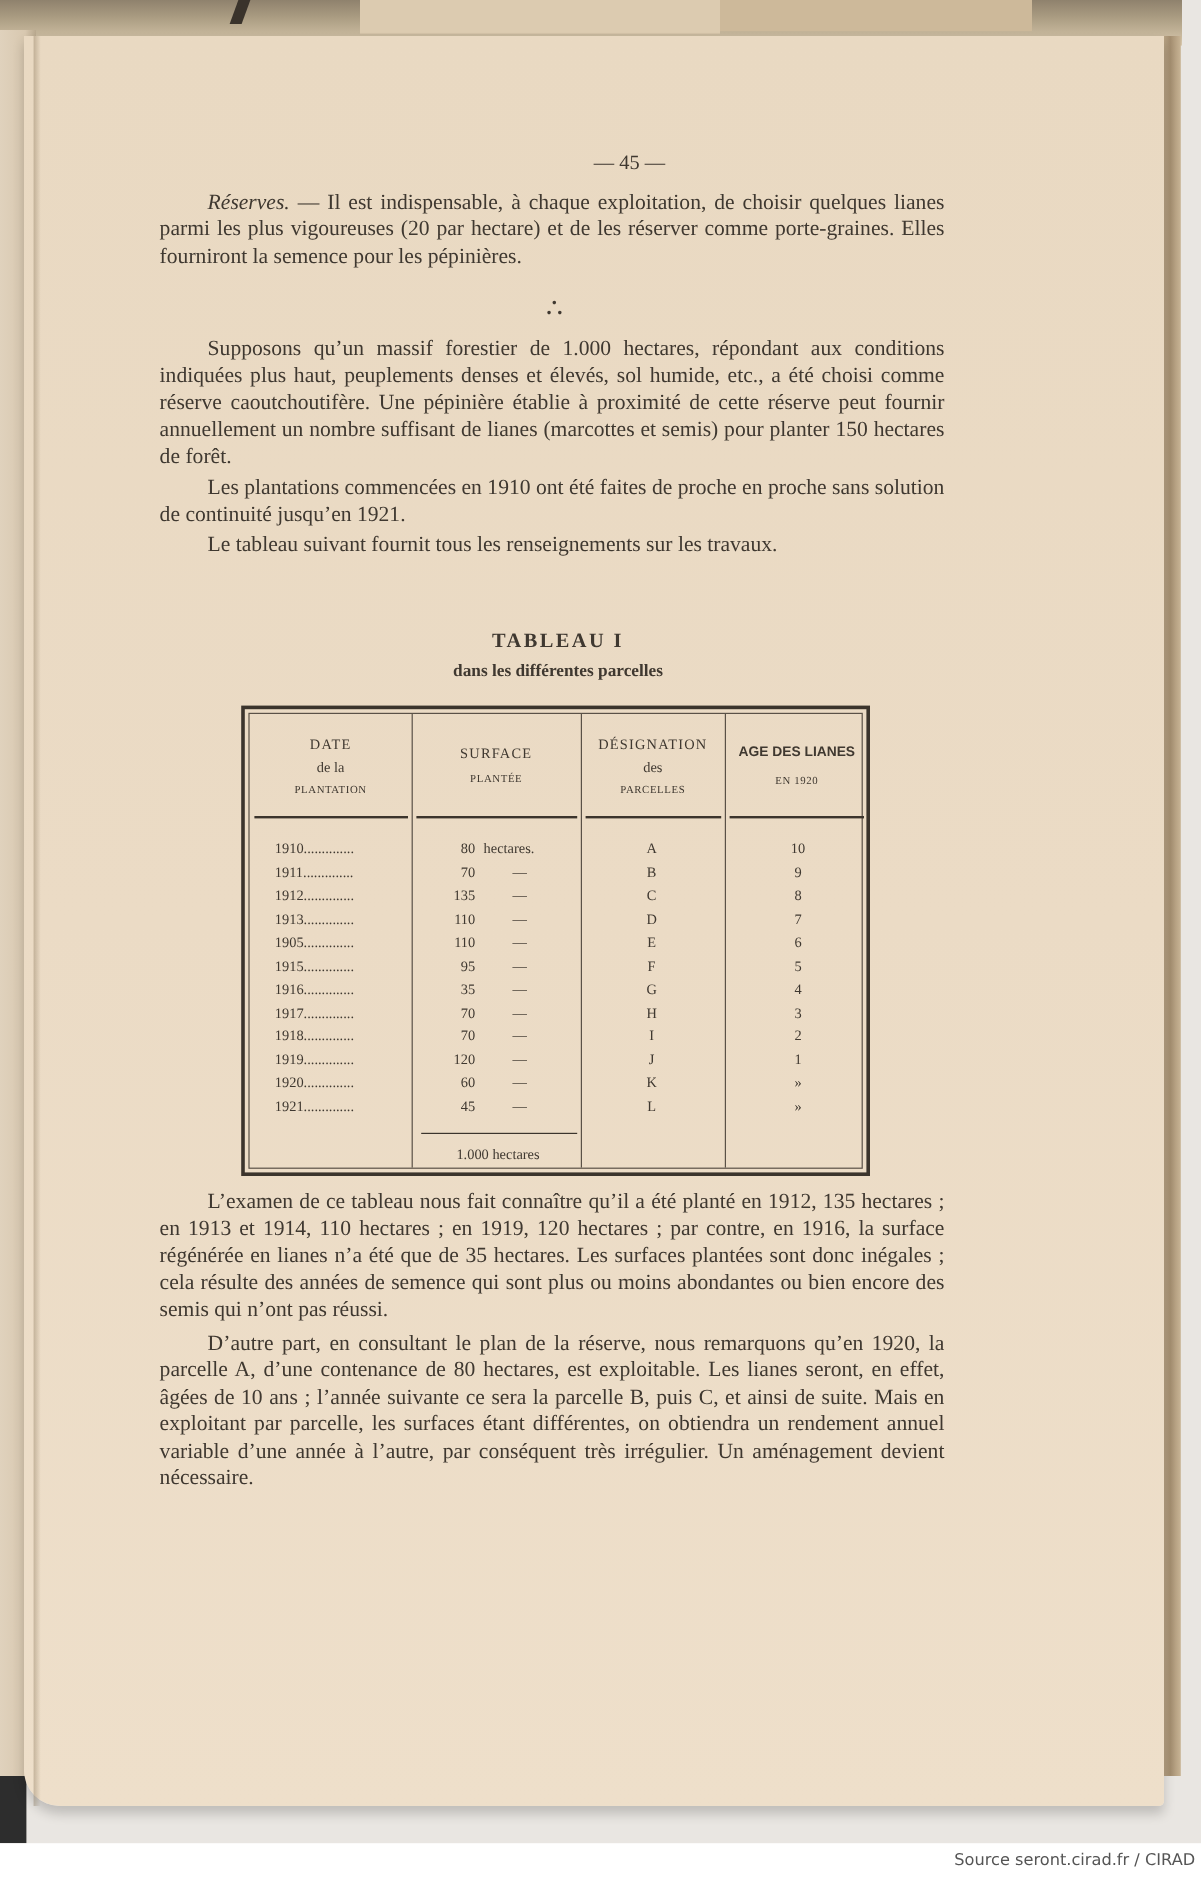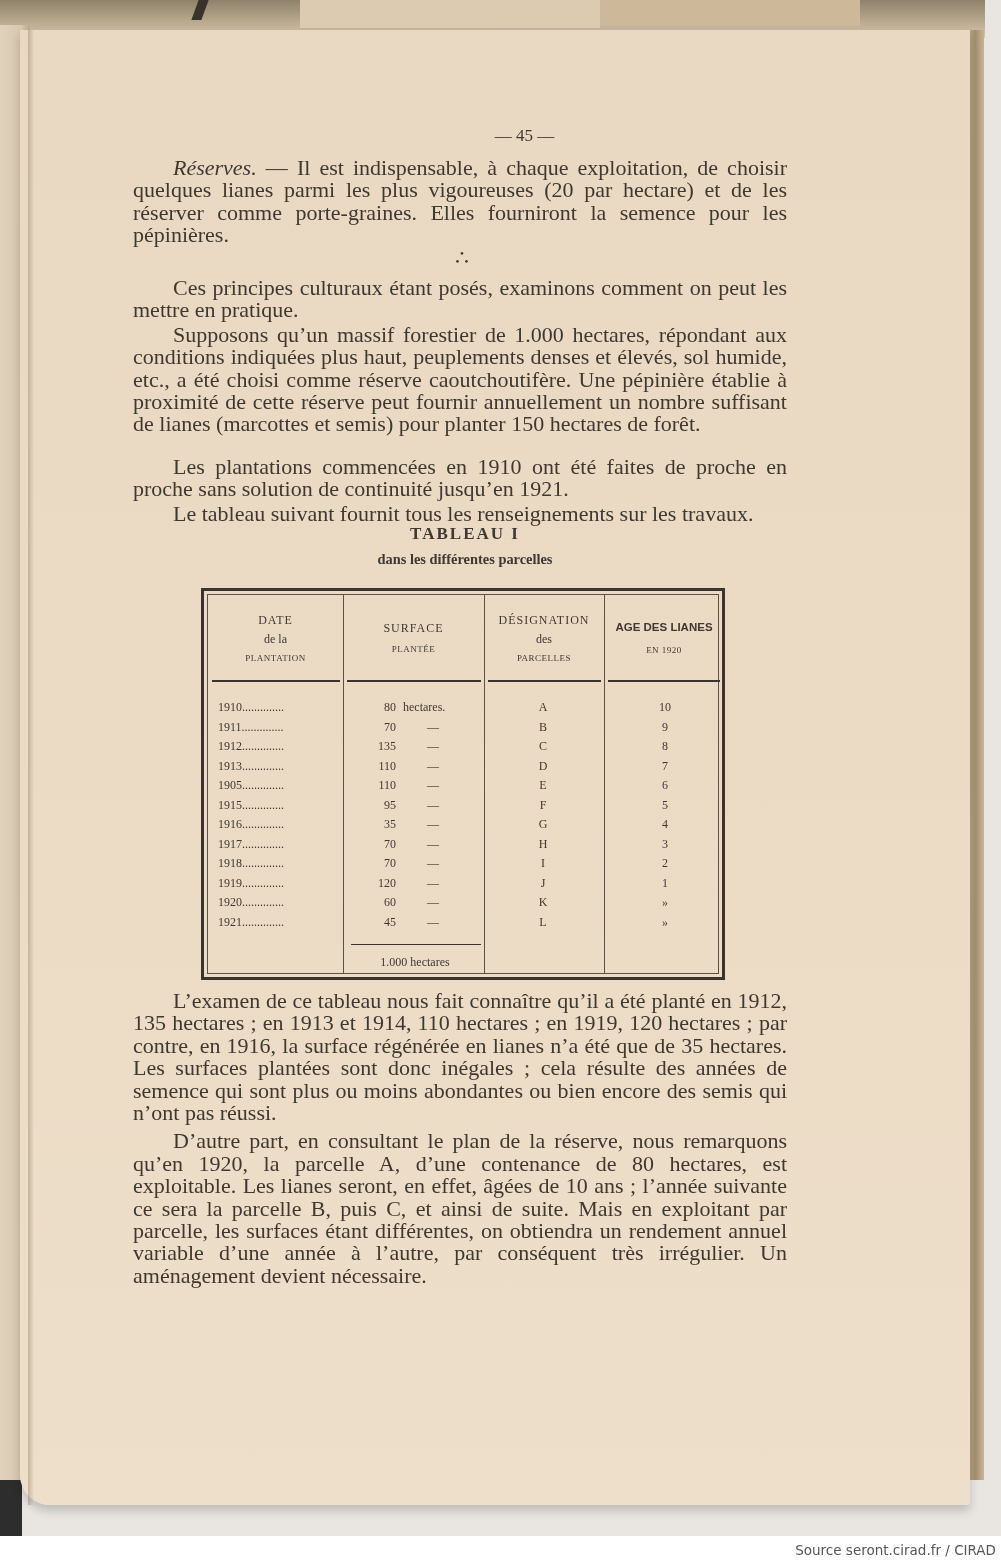--- a/index.html
+++ b/index.html
@@ -50,21 +50,21 @@
     }
     .gutter-shadow {
       position: absolute; left: 28px; top: 30px; width: 6px; height: 1475px;
       background: linear-gradient(90deg, rgba(120,100,70,0.35), rgba(120,100,70,0));
     }
 
     
     .text {
       position: absolute; color: #3f3830;
       font-family: "Liberation Serif", serif;
-      font-size: 22px; line-height: 22.4px;
+      font-size: 18px; line-height: 22.4px;
       text-align: justify;
     }
     .page-number {
       position: absolute; left: 0; width: 1001px; top: 126px; text-align: center;
       font-family: "Liberation Serif", serif; font-size: 17px; color: #3f3830; padding-left: 24px;
     }
     .para { margin: 0; text-indent: 40px; }
     .italic { font-style: italic; }
     .asterism {
       position: absolute; left: 452px; top: 250px; width: 20px; height: 20px;
@@ -105,21 +105,21 @@
     .hdr-mid { font-size: 12px; margin-top: 4px; }
     .hdr-small { font-size: 9px; letter-spacing: 0.5px; margin-top: 8px; }
     .hdr-bold { font-size: 11.5px; font-weight: bold; font-family: "Liberation Sans", sans-serif; letter-spacing: 0px; }
 
     .rows {
       position: absolute; left: 0; top: 103px; right: 0;
       font-family: "Liberation Serif", serif; font-size: 12px; color: #3f3830;
     }
     .row { position: relative; height: 19.5px; }
     .cell { position: absolute; top: 0; line-height: 19.5px; }
-    .c-date { left: 10px; width: 125px; }
+    .c-date { left: 21px; width: 125px; }
     .c-surf-num { left: 140px; width: 48px; text-align: right; }
     .c-surf-unit { left: 195px; width: 80px; }
     .c-surf-dash { left: 210px; width: 30px; text-align: center; }
     .c-des { left: 275px; width: 120px; text-align: center; }
     .c-age { left: 398px; width: 118px; text-align: center; }
 
     .total-rule {
       position: absolute; left: 143px; top: 349px; width: 130px; height: 1px; background: #3b342c;
     }
     .total-cell {
@@ -149,23 +149,22 @@
 
 <div class="page-number">— 45 —</div>
 
 <div class="text" style="left:133px; top:157px; width:654px;">
   <p class="para"><span class="italic">Réserves.</span><span> — Il est indispensable, à chaque exploitation, de choisir quelques lianes parmi les plus vigoureuses (20 par hectare) et de les réserver comme porte-graines. Elles fourniront la semence pour les pépinières.</span></p>
 </div>
 
 <div class="asterism">•<br>•&nbsp;•</div>
 
 <div class="text" style="left:133px; top:277px; width:654px;">
-  <p class="para">Ces principes culturaux étant posés, examinons comment on peut les mettre en pratique.</p>
   <p class="para" style="margin-top:2px;">Supposons qu’un massif forestier de 1.000 hectares, répondant aux conditions indiquées plus haut, peuplements denses et élevés, sol humide, etc., a été choisi comme réserve caoutchoutifère. Une pépinière établie à proximité de cette réserve peut fournir annuellement un nombre suffisant de lianes (marcottes et semis) pour planter 150 hectares de forêt.</p>
-  <p class="para" style="margin-top:20px;">Les plantations commencées en 1910 ont été faites de proche en proche sans solution de continuité jusqu’en 1921.</p>
+  <p class="para" style="margin-top:4px;">Les plantations commencées en 1910 ont été faites de proche en proche sans solution de continuité jusqu’en 1921.</p>
   <p class="para" style="margin-top:2px;">Le tableau suivant fournit tous les renseignements sur les travaux.</p>
 </div>
 
 <div class="table-title">TABLEAU I</div>
 <div class="table-sub">
   <div>dans les différentes parcelles</div>
 </div>
 
 <div class="tbl-frame">
   <div class="tbl-inner">

